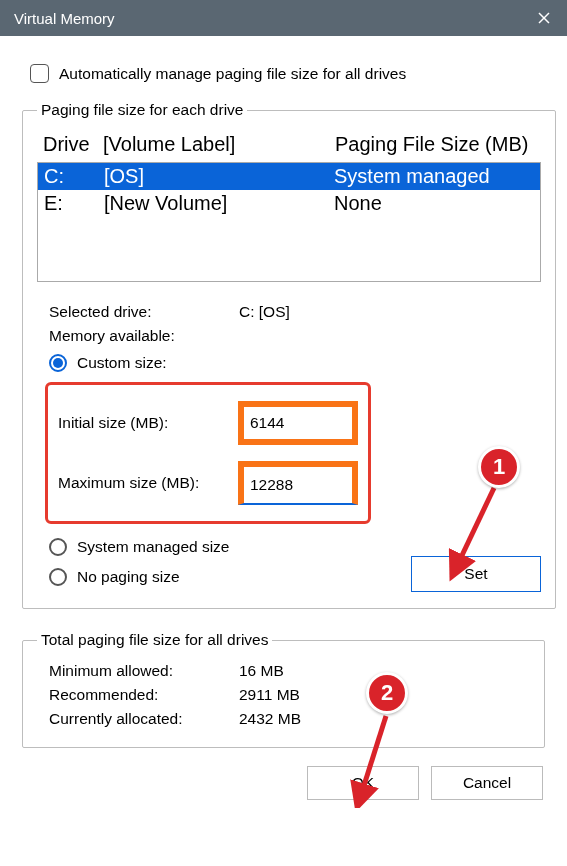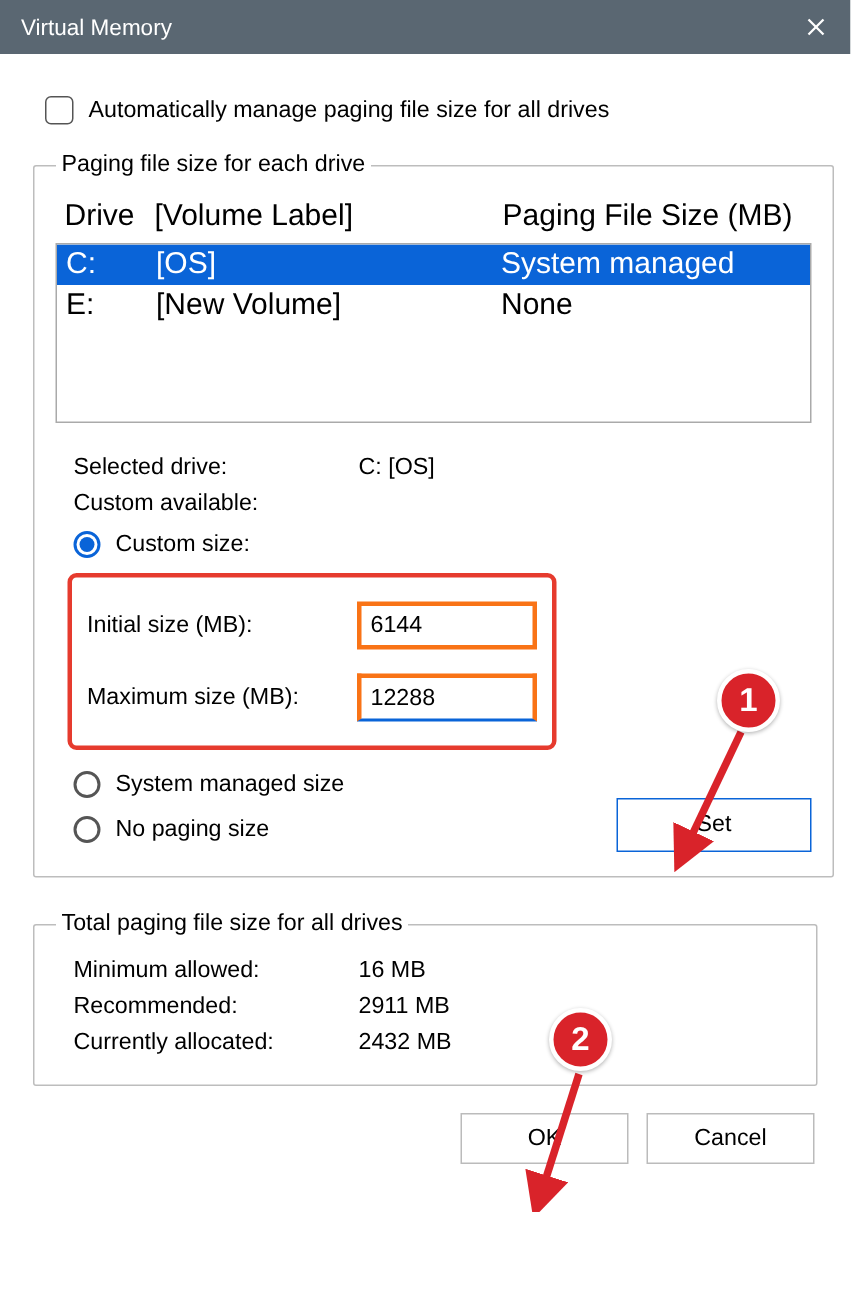--- a/index.html
+++ b/index.html
@@ -110,24 +110,24 @@
   }
   .size-row {
     display: grid;
     grid-template-columns: 180px 120px;
     align-items: center;
     padding: 8px 0;
   }
   input.text {
     font-size: 15.5px;
     padding: 4px 6px;
-    border: 3px solid #f97316;
+    border: 6px solid #f97316;
     outline: none;
     font-family: inherit;
-    height: 32px;
+    height: 44px;
   }
   input.text.focused {
     border-bottom: 2px solid #0a64d8;
   }
   .set-row { position: relative; height: 0; }
   .set-btn {
     position: absolute;
     right: 0;
     top: -36px;
     width: 130px;
@@ -210,21 +210,21 @@
       </div>
     </div>
 
     <div style="height:18px"></div>
 
     <div class="info-row">
       <span>Selected drive:</span>
       <span>C:  [OS]</span>
     </div>
     <div class="info-row">
-      <span>Custom available:</span>
+      <span>Memory available:</span>
     </div>
 
     <div class="radio-row">
       <div class="radio checked"></div>
       <span>Custom size:</span>
     </div>
 
     <div class="custom-block">
       <div class="size-row">
         <span>Initial size (MB):</span>

